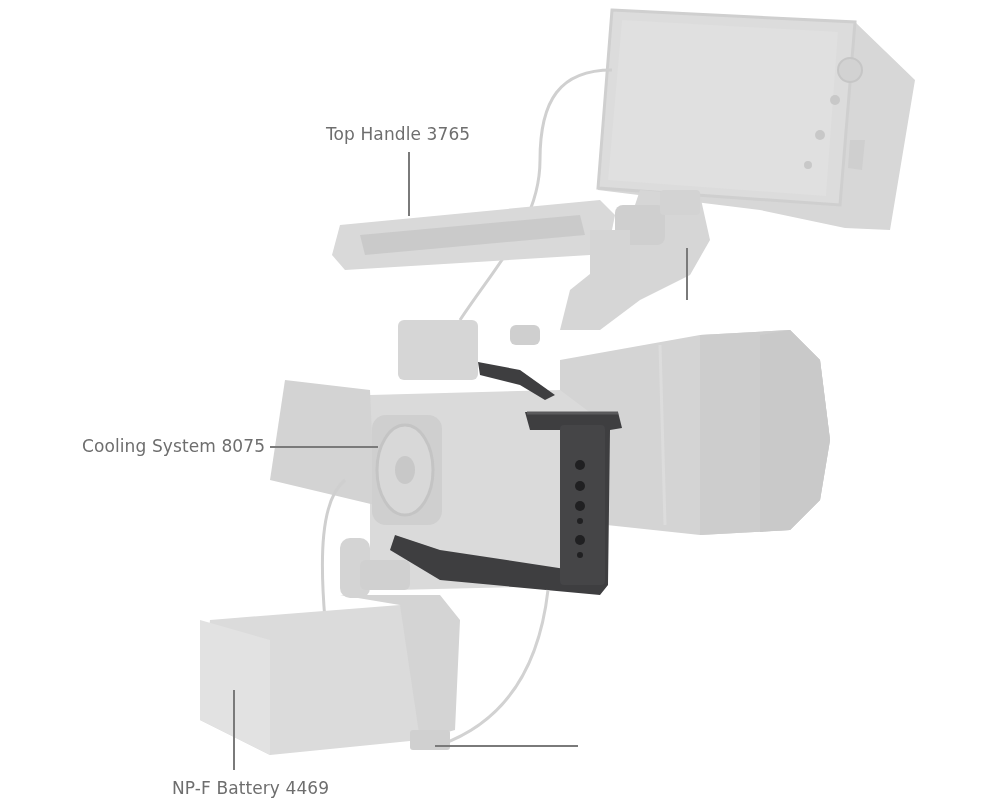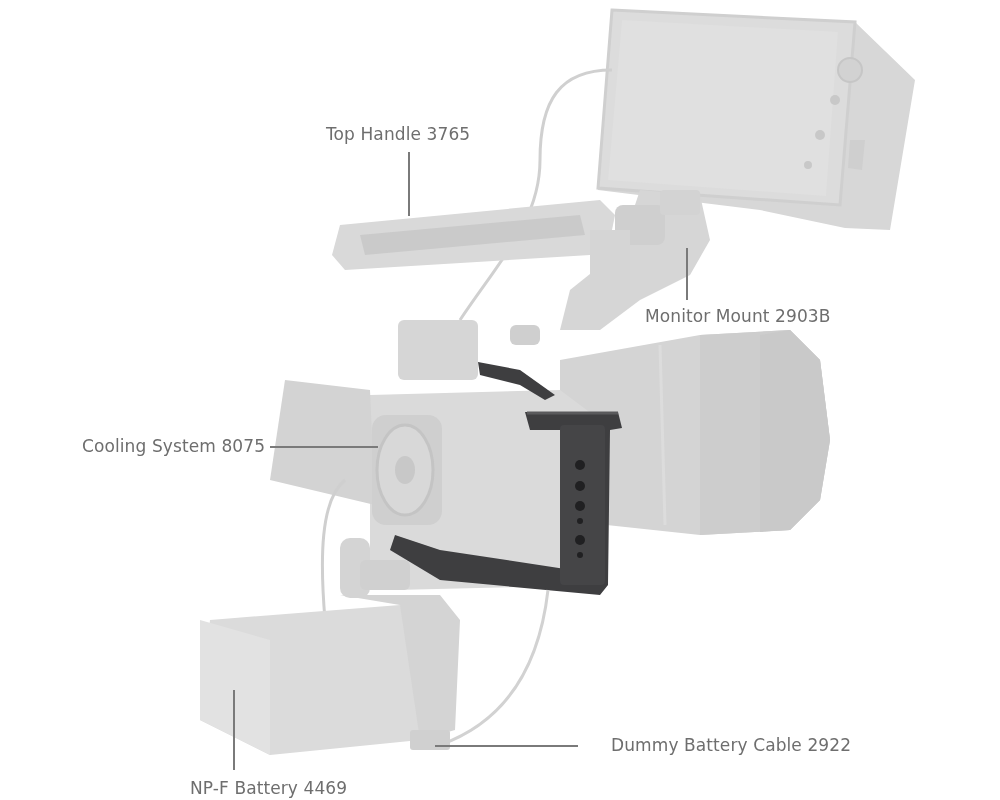--- a/index.html
+++ b/index.html
@@ -93,18 +93,16 @@
     <g stroke="#7a7a7a" stroke-width="2" fill="none">
       <line x1="409" y1="152" x2="409" y2="216"></line>
       <line x1="687" y1="248" x2="687" y2="300"></line>
       <line x1="270" y1="447" x2="378" y2="447"></line>
       <line x1="435" y1="746" x2="578" y2="746"></line>
       <line x1="234" y1="690" x2="234" y2="770"></line>
     </g>
   </svg>
 
   <div class="label" style="left:326px; top:124px;">Top Handle 3765</div>
-  <div class="label" style="left:645px; top:306px;">Monitor Mount 2903B</div>
   <div class="label" style="left:82px; top:436px;">Cooling System  8075</div>
-  <div class="label" style="left:611px; top:735px;">Dummy Battery Cable 2922</div>
-  <div class="label" style="left:172px; top:778px;margin-left:18px;">NP-F Battery 4469</div>
+  <div class="label" style="left:172px; top:778px;">NP-F Battery 4469</div>
 
 </div>
 
 </body></html>

